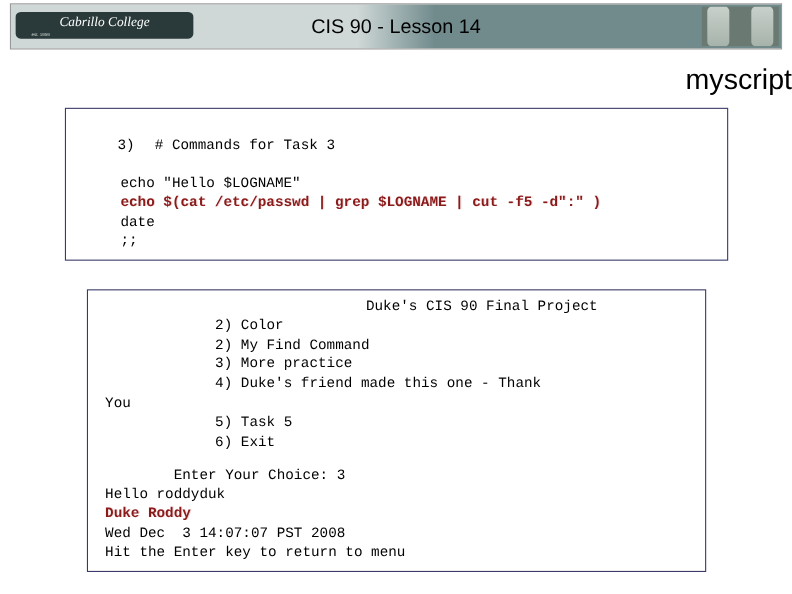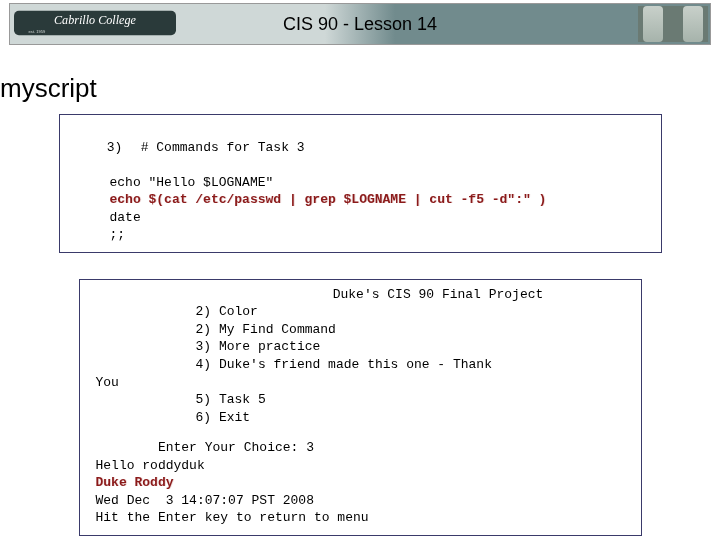--- a/index.html
+++ b/index.html
@@ -55,24 +55,24 @@
   }
   .header-photo::after{
     content:"";
     position:absolute;
     right:5px; top:0; width:20px; height:36px;
     background: linear-gradient(#c8d0ca, #a6b3ab);
     border-radius: 4px;
   }
 
   .page-title {
-    text-align: left;
+    text-align: right;
     font-family: Verdana, Arial, sans-serif;
     font-size: 26px;
-    margin: 28px 0 10px 0;
+    margin: 12px 0 10px 0;
     font-weight: normal;
   }
 
   .box {
     border: 1px solid #3a3a6a;
     margin: 0 auto 26px auto;
     padding: 6px 10px 8px 16px;
     font-family: "Courier New", monospace;
     font-size: 13px;
     line-height: 1.35;

